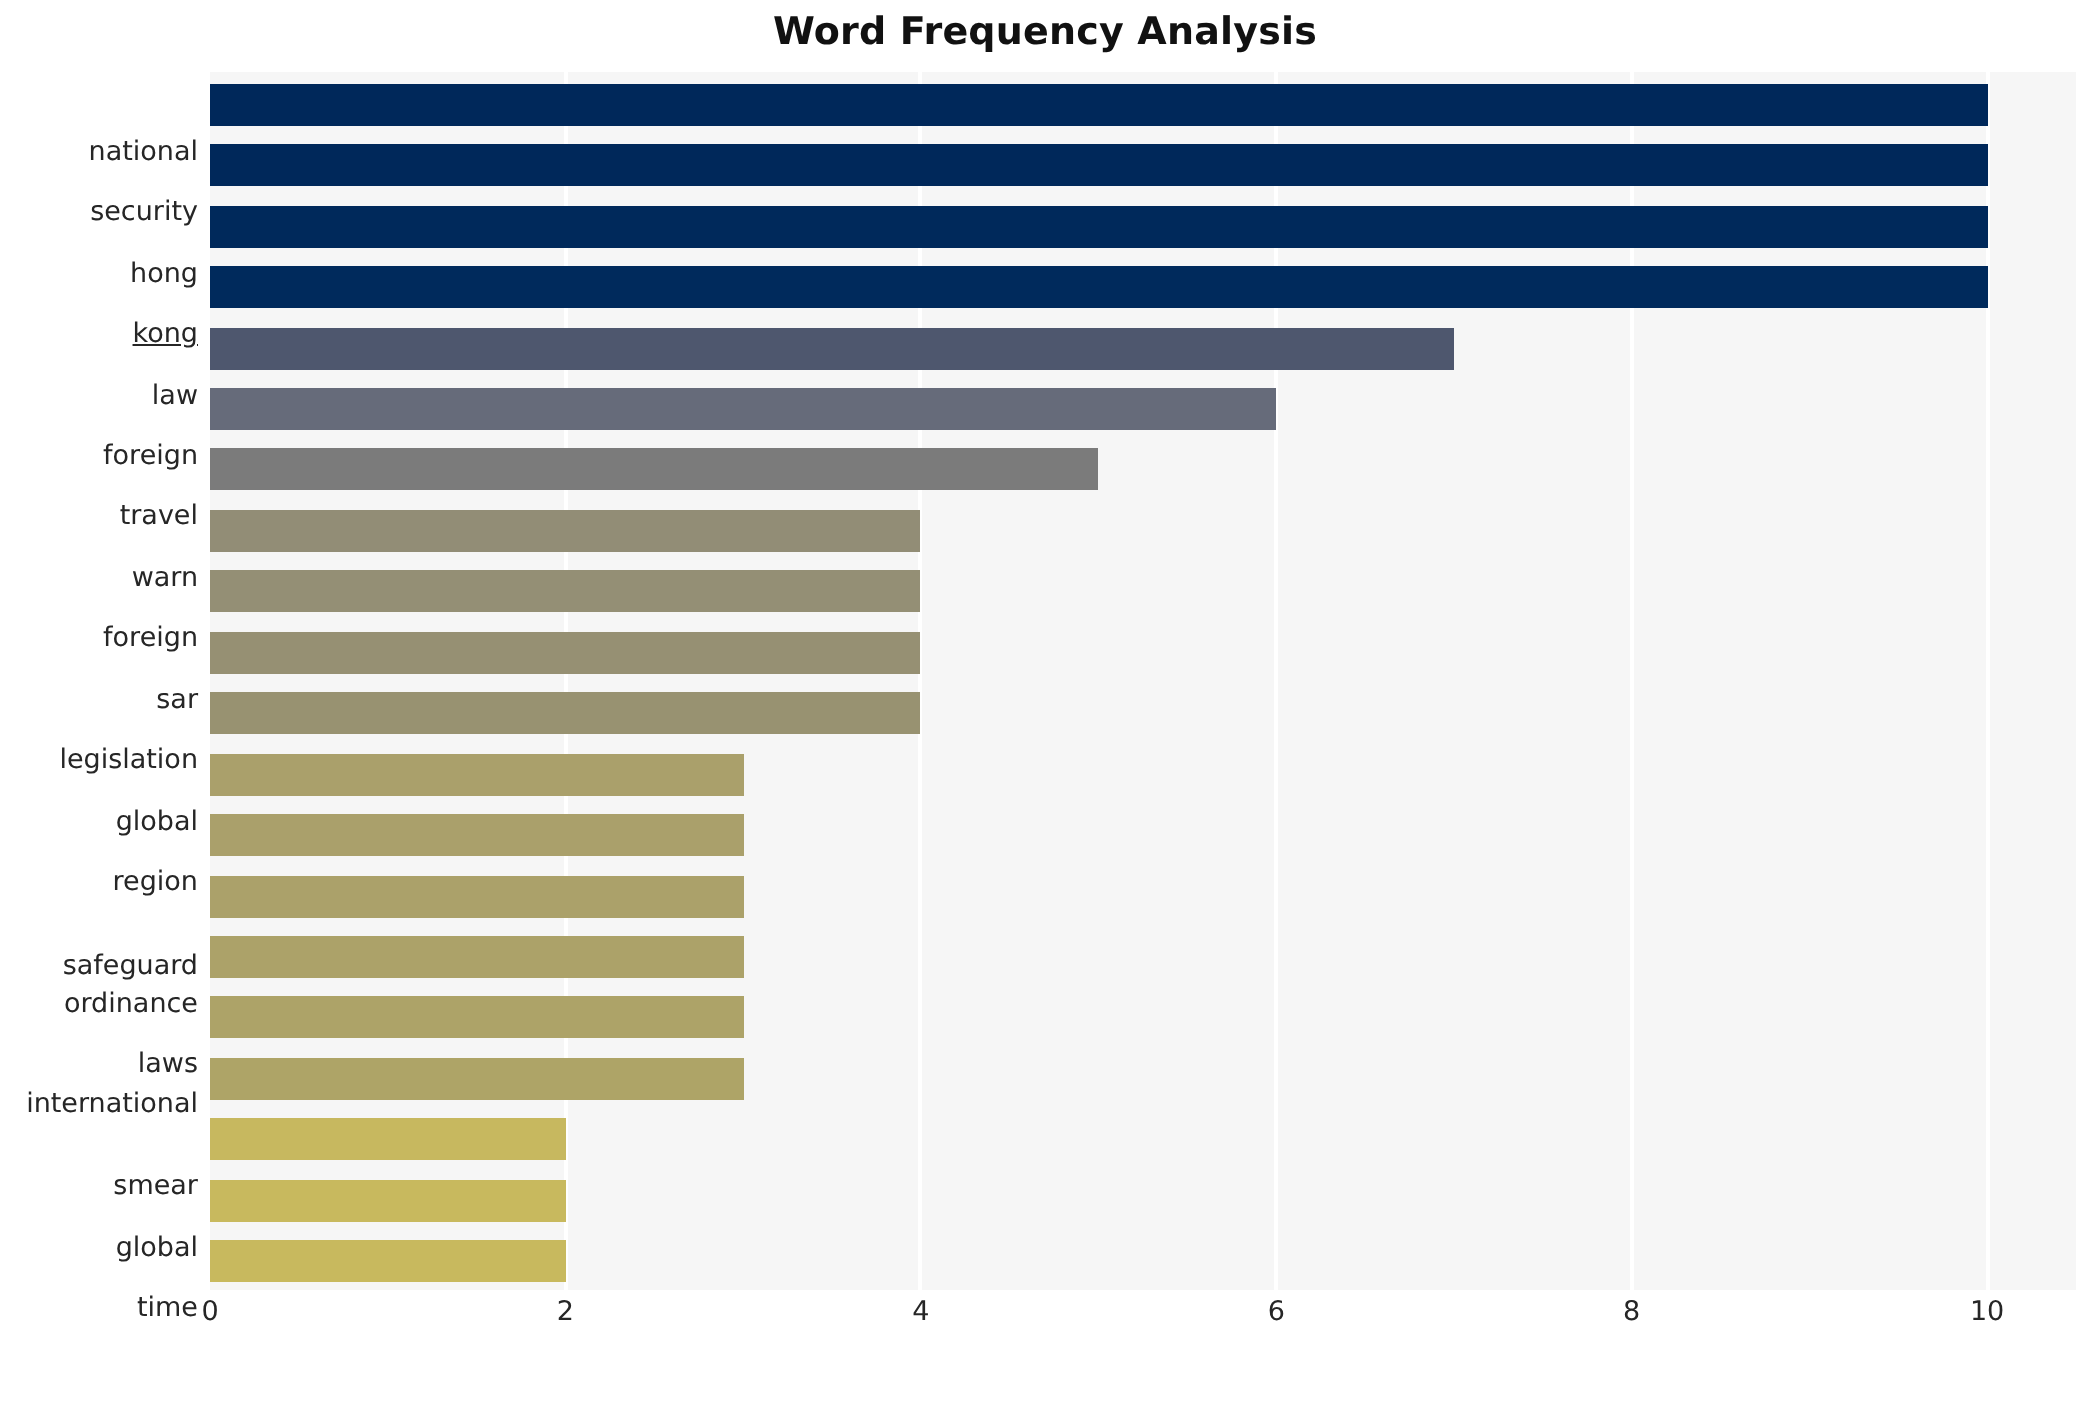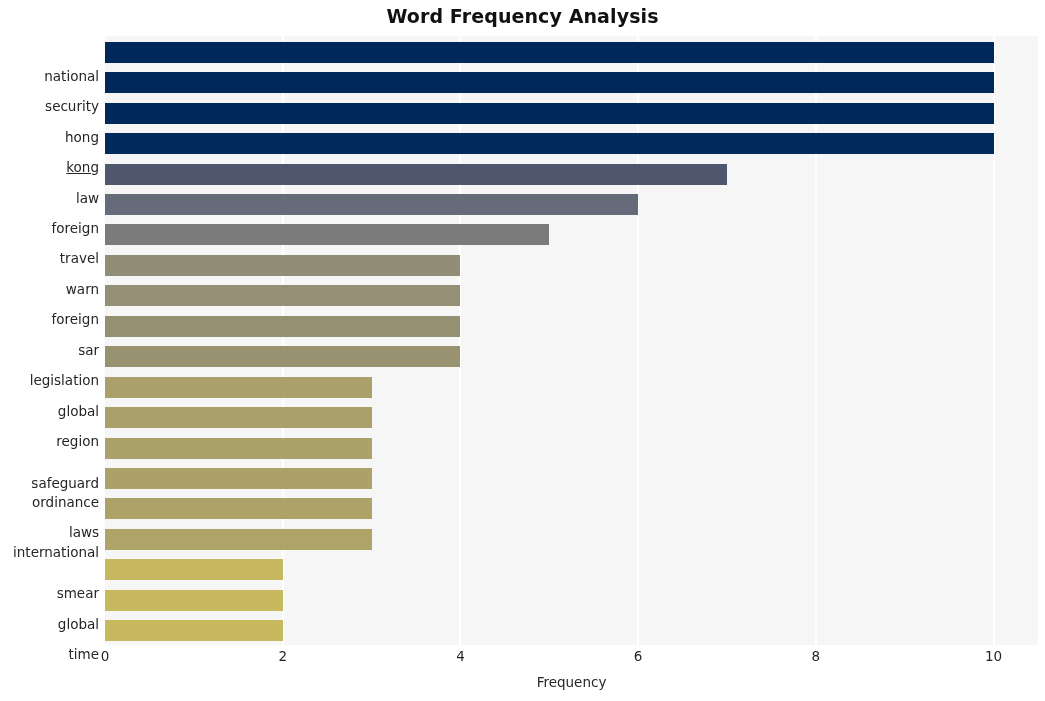--- a/index.html
+++ b/index.html
@@ -172,15 +172,14 @@
 
   <div id="x-tick-layer">
       <div class="xtick" style="left: 105px;">0</div>
       <div class="xtick" style="left: 282.714px;">2</div>
       <div class="xtick" style="left: 460.429px;">4</div>
       <div class="xtick" style="left: 638.143px;">6</div>
       <div class="xtick" style="left: 815.857px;">8</div>
       <div class="xtick" style="left: 993.571px;">10</div>
     </div>
 
-  <div id="x-axis-label">Frequency</div>
 
 </div>
 
 </body></html>

